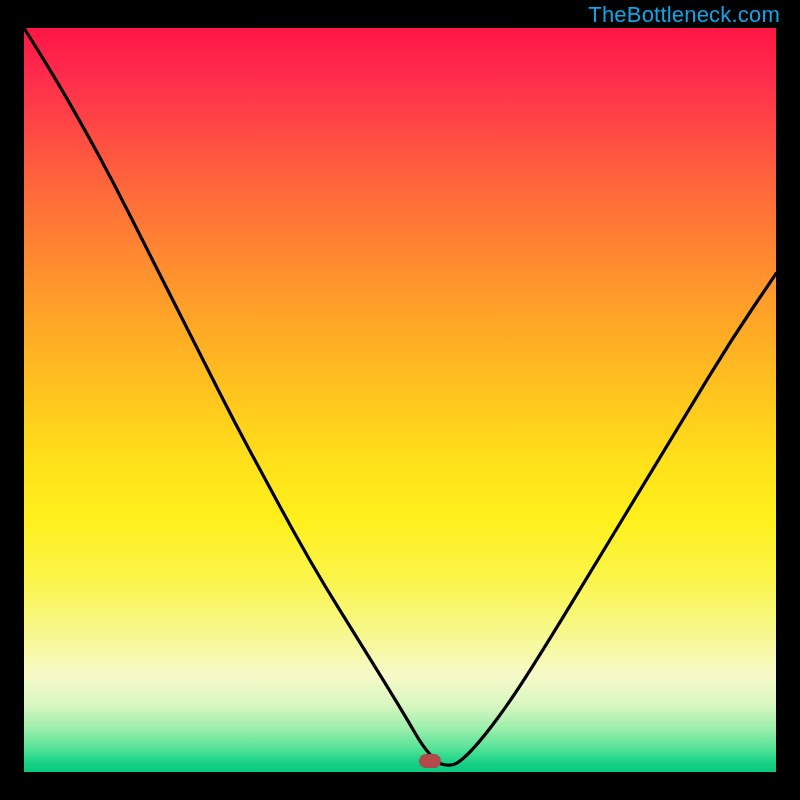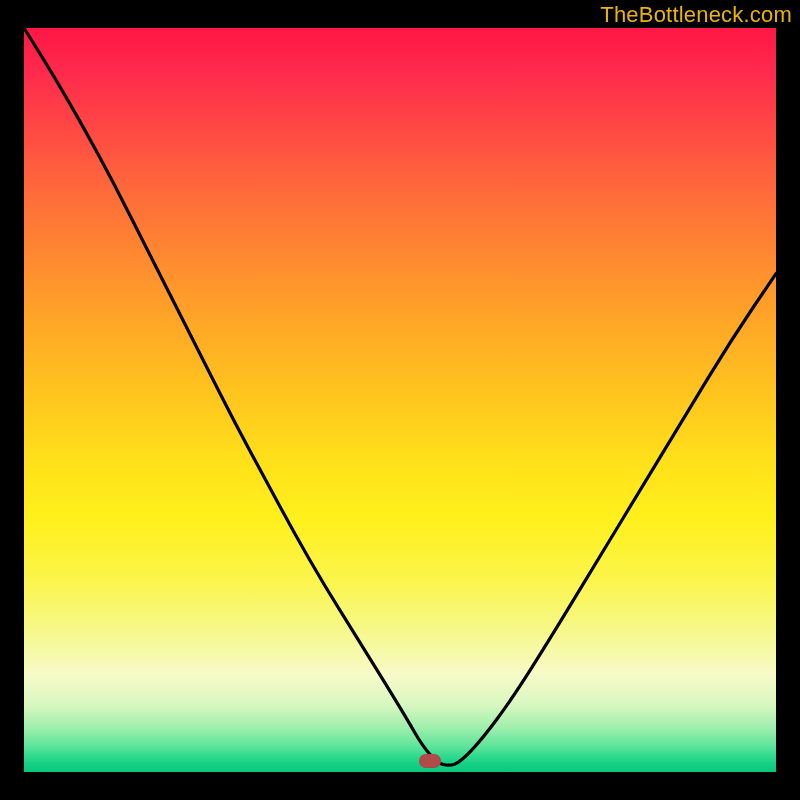--- a/index.html
+++ b/index.html
@@ -12,22 +12,22 @@
     overflow: hidden;
   }
   .stage {
     position: relative;
     width: 800px;
     height: 800px;
   }
   .watermark {
     position: absolute;
     top: 2px;
-    right: 8px;
-    color: #eab308;
+    right: 20px;
+    color: #0ea5e9;
     font-size: 22px;
     font-weight: 500;
     letter-spacing: 0.2px;
     user-select: none;
   }
   .plot {
     position: absolute;
     left: 24px;
     top: 28px;
     width: 752px;

